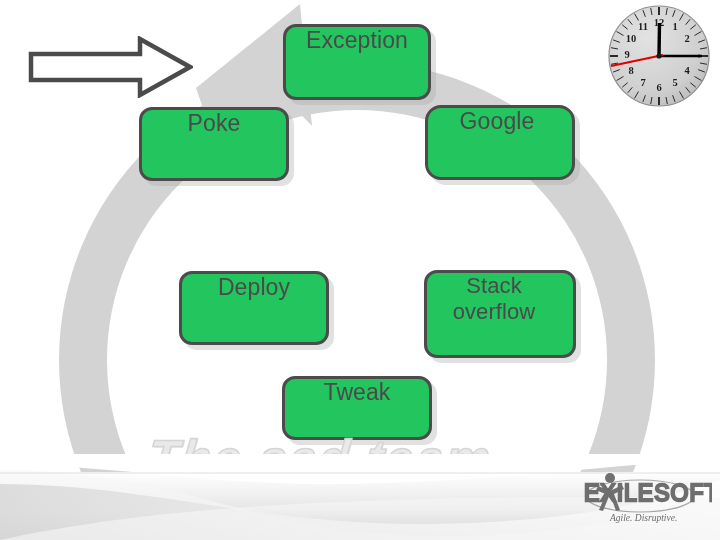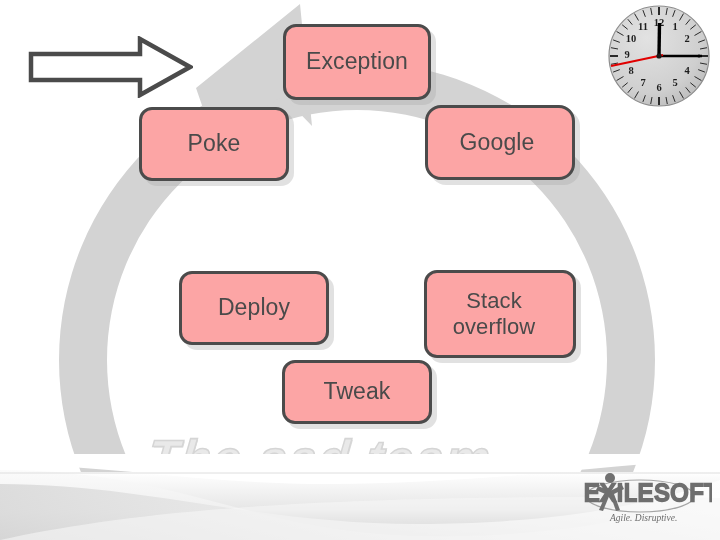--- a/index.html
+++ b/index.html
@@ -35,44 +35,43 @@
     left: 28px;
     top: 36px;
     width: 165px;
     height: 62px;
   }
 
   
   .pbox {
     position: absolute;
     box-sizing: border-box;
-    background: #fca5a5;
+    background: #22c55e;
     border: 3px solid #4b4b4b;
     border-radius: 13px;
     display: flex;
-    align-items: center;
     justify-content: center;
     color: #4a4a4a;
     font-size: 23px;
     line-height: 1.18;
     text-align: center;
     letter-spacing: 0.1px;
     box-shadow: 5px 5px 0 rgba(170,170,170,0.35);
   }
   .pbox .plabel {
     display: block;
     white-space: pre-line;
   }
 
   #box-exception { left: 283px; top: 24px;  width: 148px; height: 76px; }
   #box-poke      { left: 139px; top: 107px; width: 150px; height: 74px; }
   #box-google    { left: 425px; top: 105px; width: 150px; height: 75px; border-radius: 16px; }
   #box-deploy    { left: 139px; top: 271px; width: 150px; height: 74px; margin-left: 40px; }
   #box-stack     { left: 424px; top: 270px; width: 152px; height: 88px; }
-  #box-tweak     { left: 282px; top: 360px; width: 150px; height: 64px; }
+  #box-tweak     { left: 282px; top: 376px; width: 150px; height: 64px; }
 
   #box-google .plabel   { transform: translateX(-3px); }
   #box-stack  .plabel   { transform: translateX(-6px); font-size: 22px; }
 
   
   #clock {
     position: absolute;
     left: 607px;
     top: 4px;
     width: 104px;

